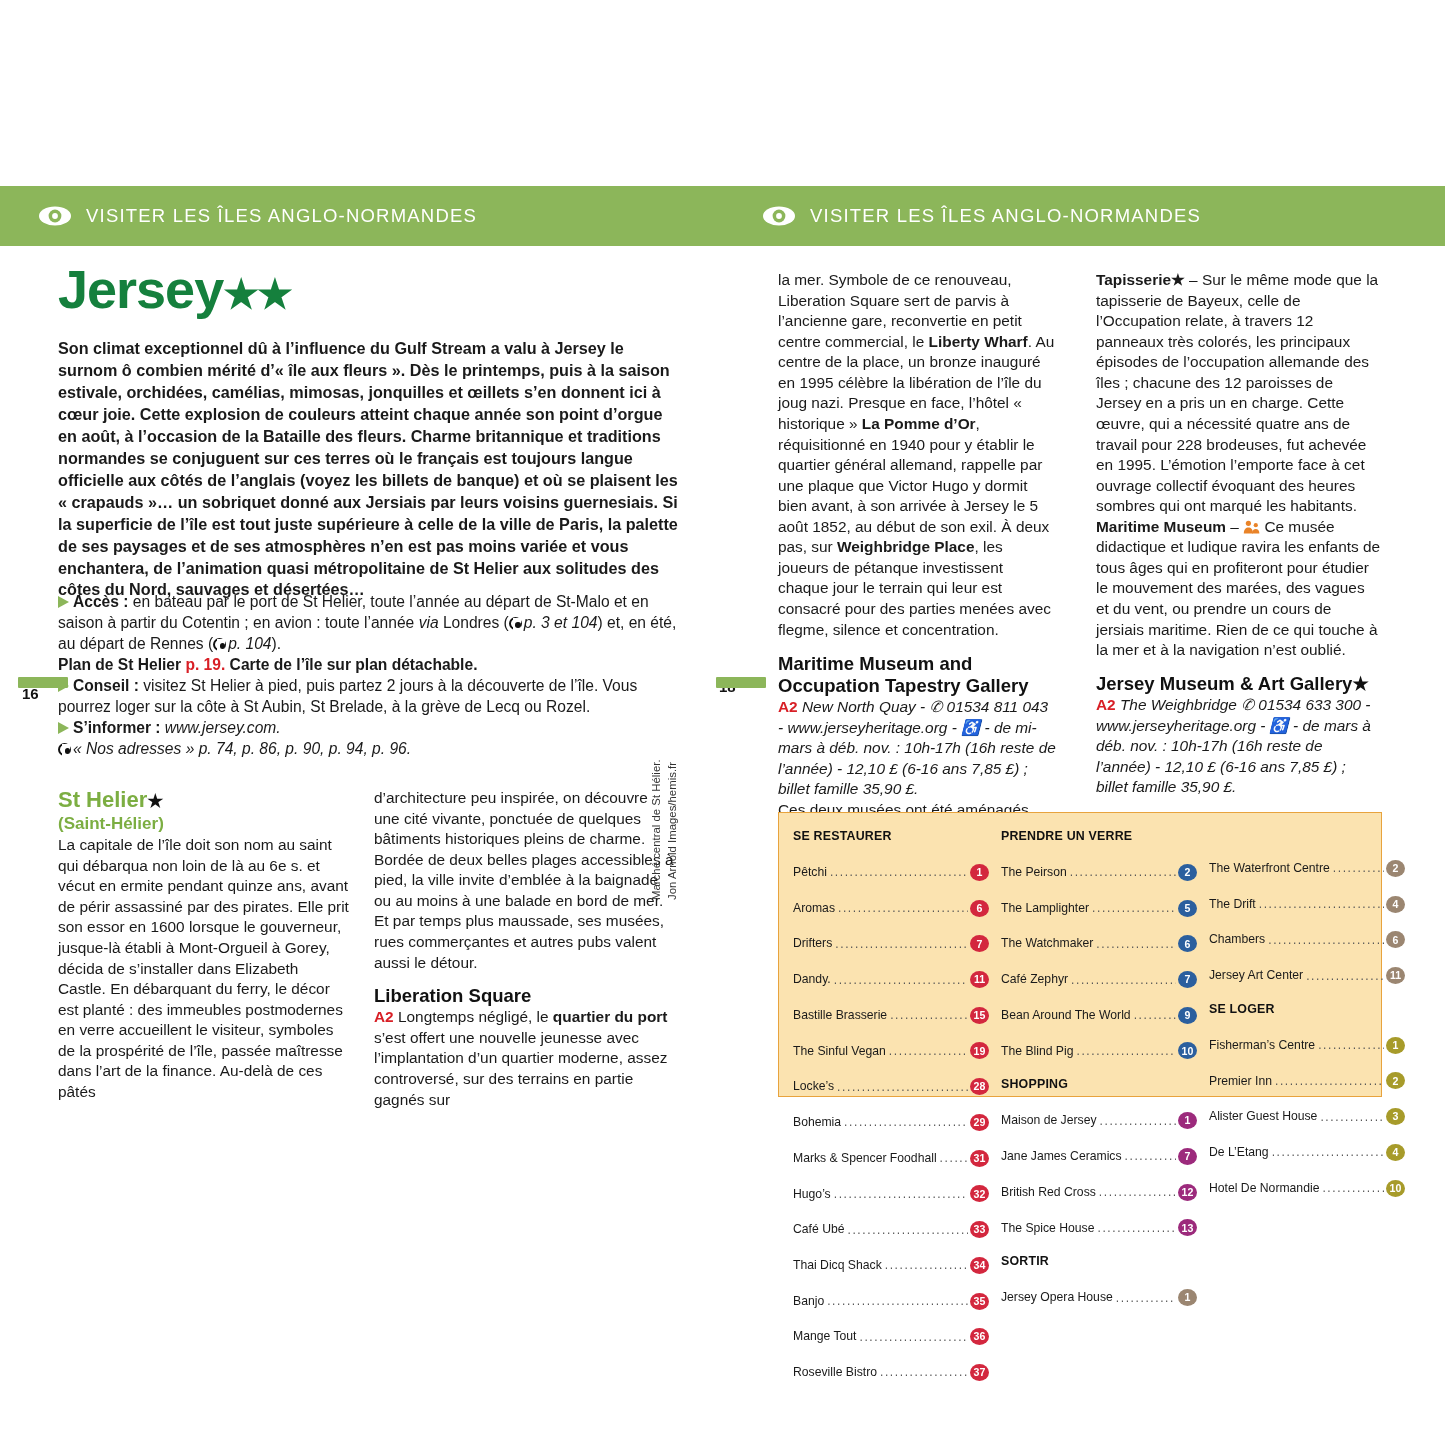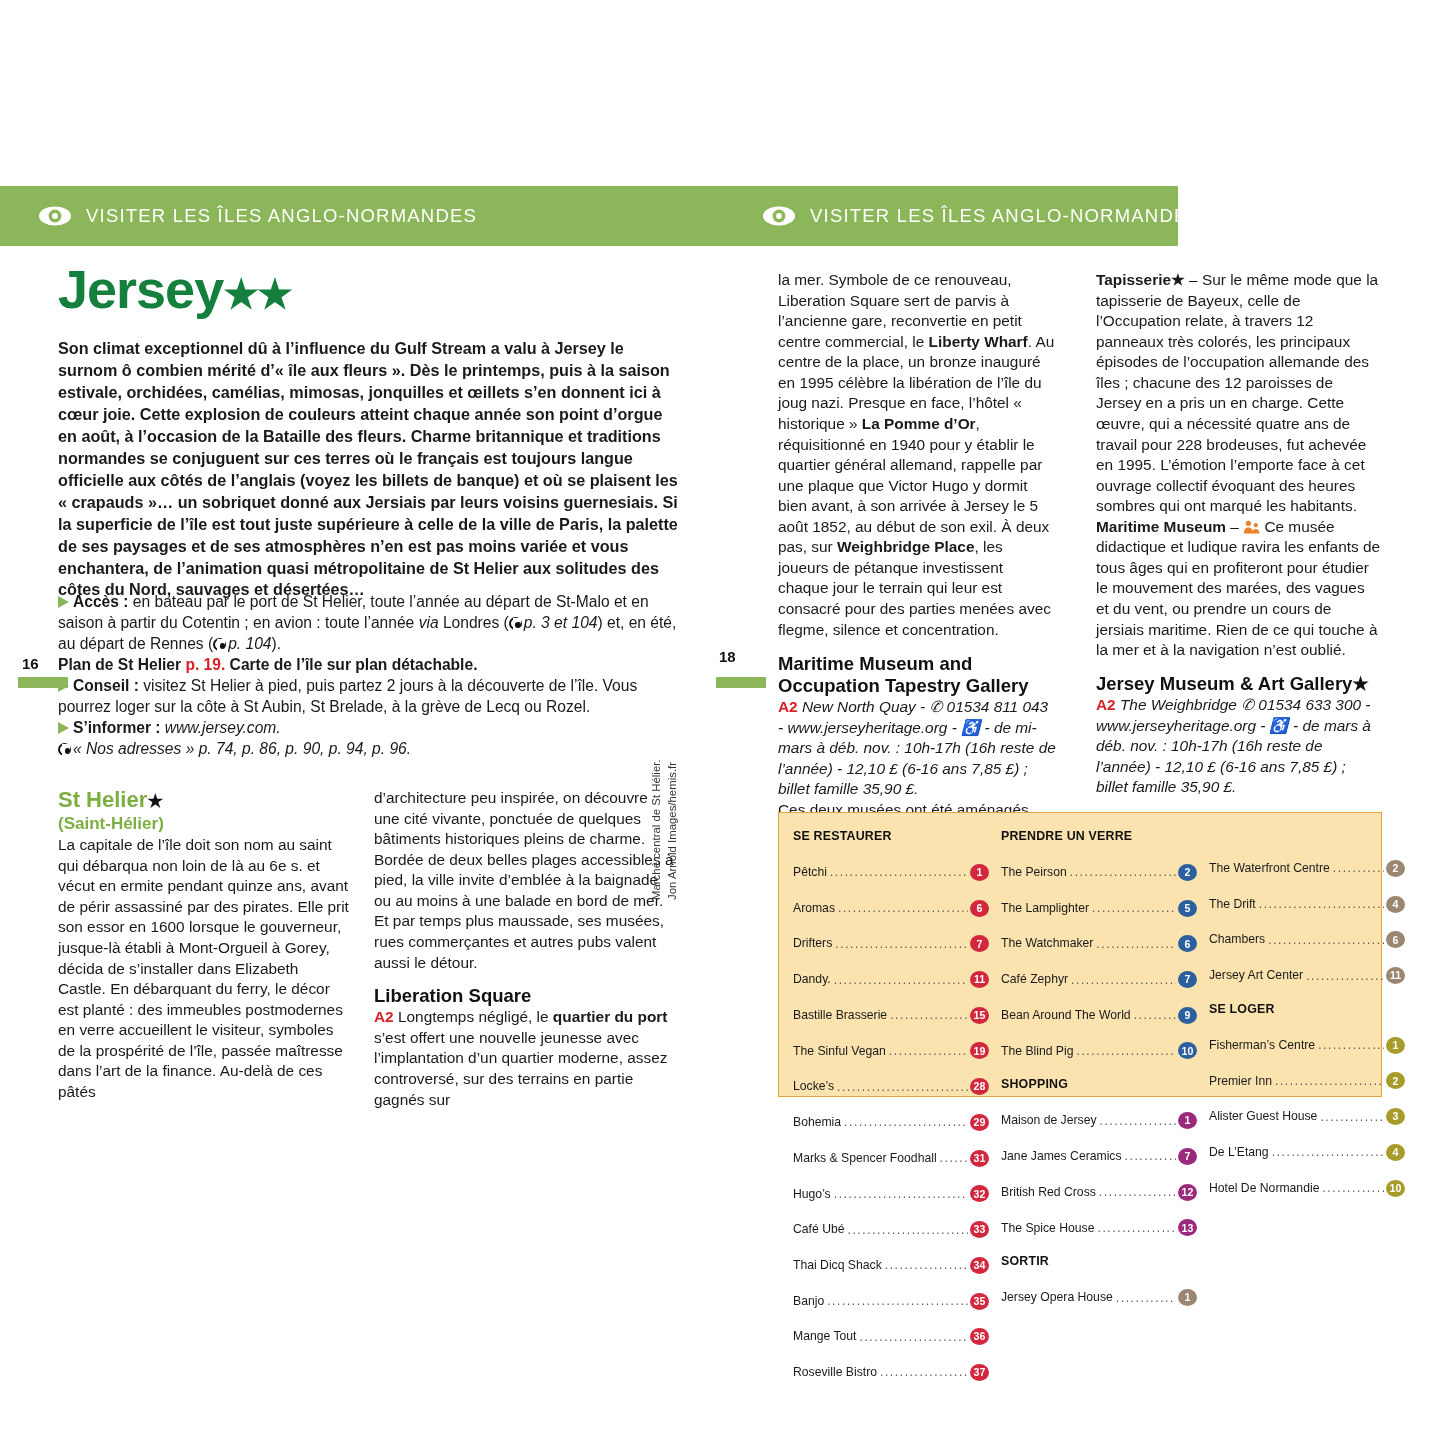--- a/index.html
+++ b/index.html
@@ -9,36 +9,36 @@
     background:#ffffff;
     font-family:"Liberation Sans", sans-serif;
     color:#1a1a1a;
     overflow:hidden;
     position:relative;
   }
   .page{position:absolute;inset:0;}
 
   
   .header-band{
-    position:absolute;left:0;top:186px;width:1178px;height:60px;
+    position:absolute;left:0;top:186px;width:1445px;height:60px;
     background:#8cb65a;
   }
   .header-item{
     position:absolute;top:0;height:60px;display:flex;align-items:center;gap:14px;
   }
   .header-item.left{left:38px;}
   .header-item.right{left:762px;}
   .eye-icon{width:34px;height:22px;display:block;flex:0 0 auto;}
   .header-text{
     color:#ffffff;font-size:18.5px;letter-spacing:1.2px;font-weight:400;
     white-space:nowrap;
   }
 
   
-  .pagenum{position:absolute;font-size:15px;font-weight:700;color:#111;}
+  .pagenum{position:absolute;font-size:15px;font-weight:700;color:#111;margin-top:30px;}
   .pagetab{position:absolute;background:#8cb65a;height:11px;border-radius:1px;}
 
   
   .col{position:absolute;font-size:15.4px;line-height:1.335;color:#1a1a1a;}
   .col p{margin:0;}
 
   
   #title{
     position:absolute;left:58px;top:262px;width:640px;
     font-size:54px;font-weight:700;letter-spacing:-1px;color:#15803d;

